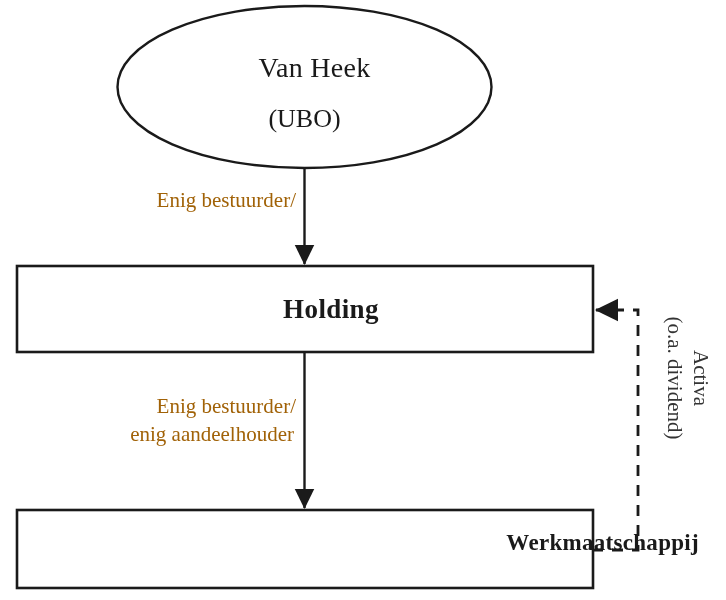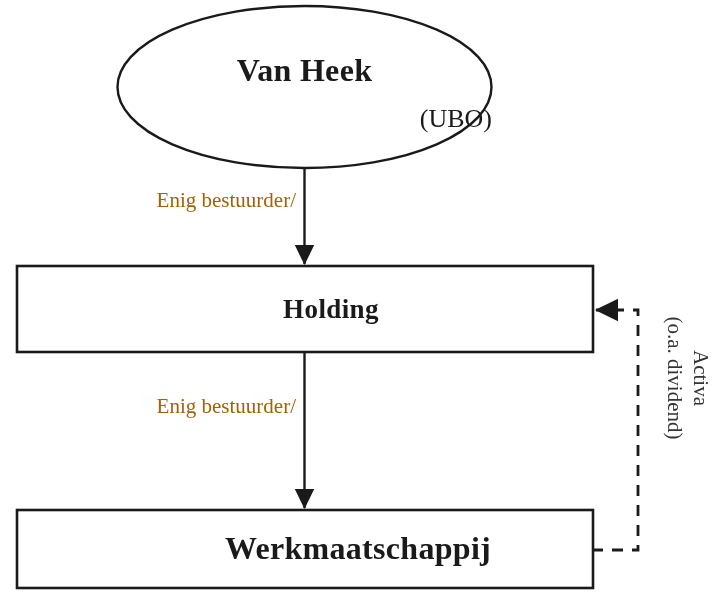--- a/index.html
+++ b/index.html
@@ -28,52 +28,52 @@
   .node-text {
     position: absolute;
     text-align: center;
     line-height: 1.15;
     white-space: nowrap;
     pointer-events: none;
   }
 
   
   #ubo-title {
-    left: 117px;
+    left: 127px;
     top: 52px;
     width: 375px;
-    font-size: 32px;
-    font-weight: bold;
+    font-size: 28px;
+    font-weight: normal;
     letter-spacing: 0.3px;
   }
   #ubo-subtitle {
     left: 117px;
     top: 104px;
     width: 375px;
     font-size: 26px;
     font-weight: normal;
-    text-align: right;
   }
 
   
   #holding-label {
     left: 17px;
     top: 294px;
     width: 628px;
     font-size: 27px;
     font-weight: bold;
     letter-spacing: 0.4px;
   }
   #werk-label {
     left: 17px;
     top: 530px;
     width: 682px;
-    font-size: 32px;
+    font-size: 23px;
     font-weight: bold;
     letter-spacing: 0.3px;
+    text-align: right;
   }
 
   
   .edge-label {
     position: absolute;
     font-size: 21px;
     line-height: 1.35;
     color: #a16207;
     text-align: center;
     white-space: nowrap;
@@ -150,20 +150,21 @@
   <div class="node-text" id="holding-label">Holding</div>
 
   <div class="node-text" id="werk-label">Werkmaatschappij</div>
 
   <div class="edge-label" id="edge-label-1">
     <div class="line1">Enig bestuurder/</div>
   </div>
 
   <div class="edge-label" id="edge-label-2">
     <div class="line1">Enig bestuurder/</div>
+    <div class="line2">enig aandeelhouder</div>
   </div>
 
   <div id="edge-label-3">
     <div class="rot-inner">
       <div>Activa</div>
       <div>(o.a. dividend)</div>
     </div>
   </div>
 
 </div>

